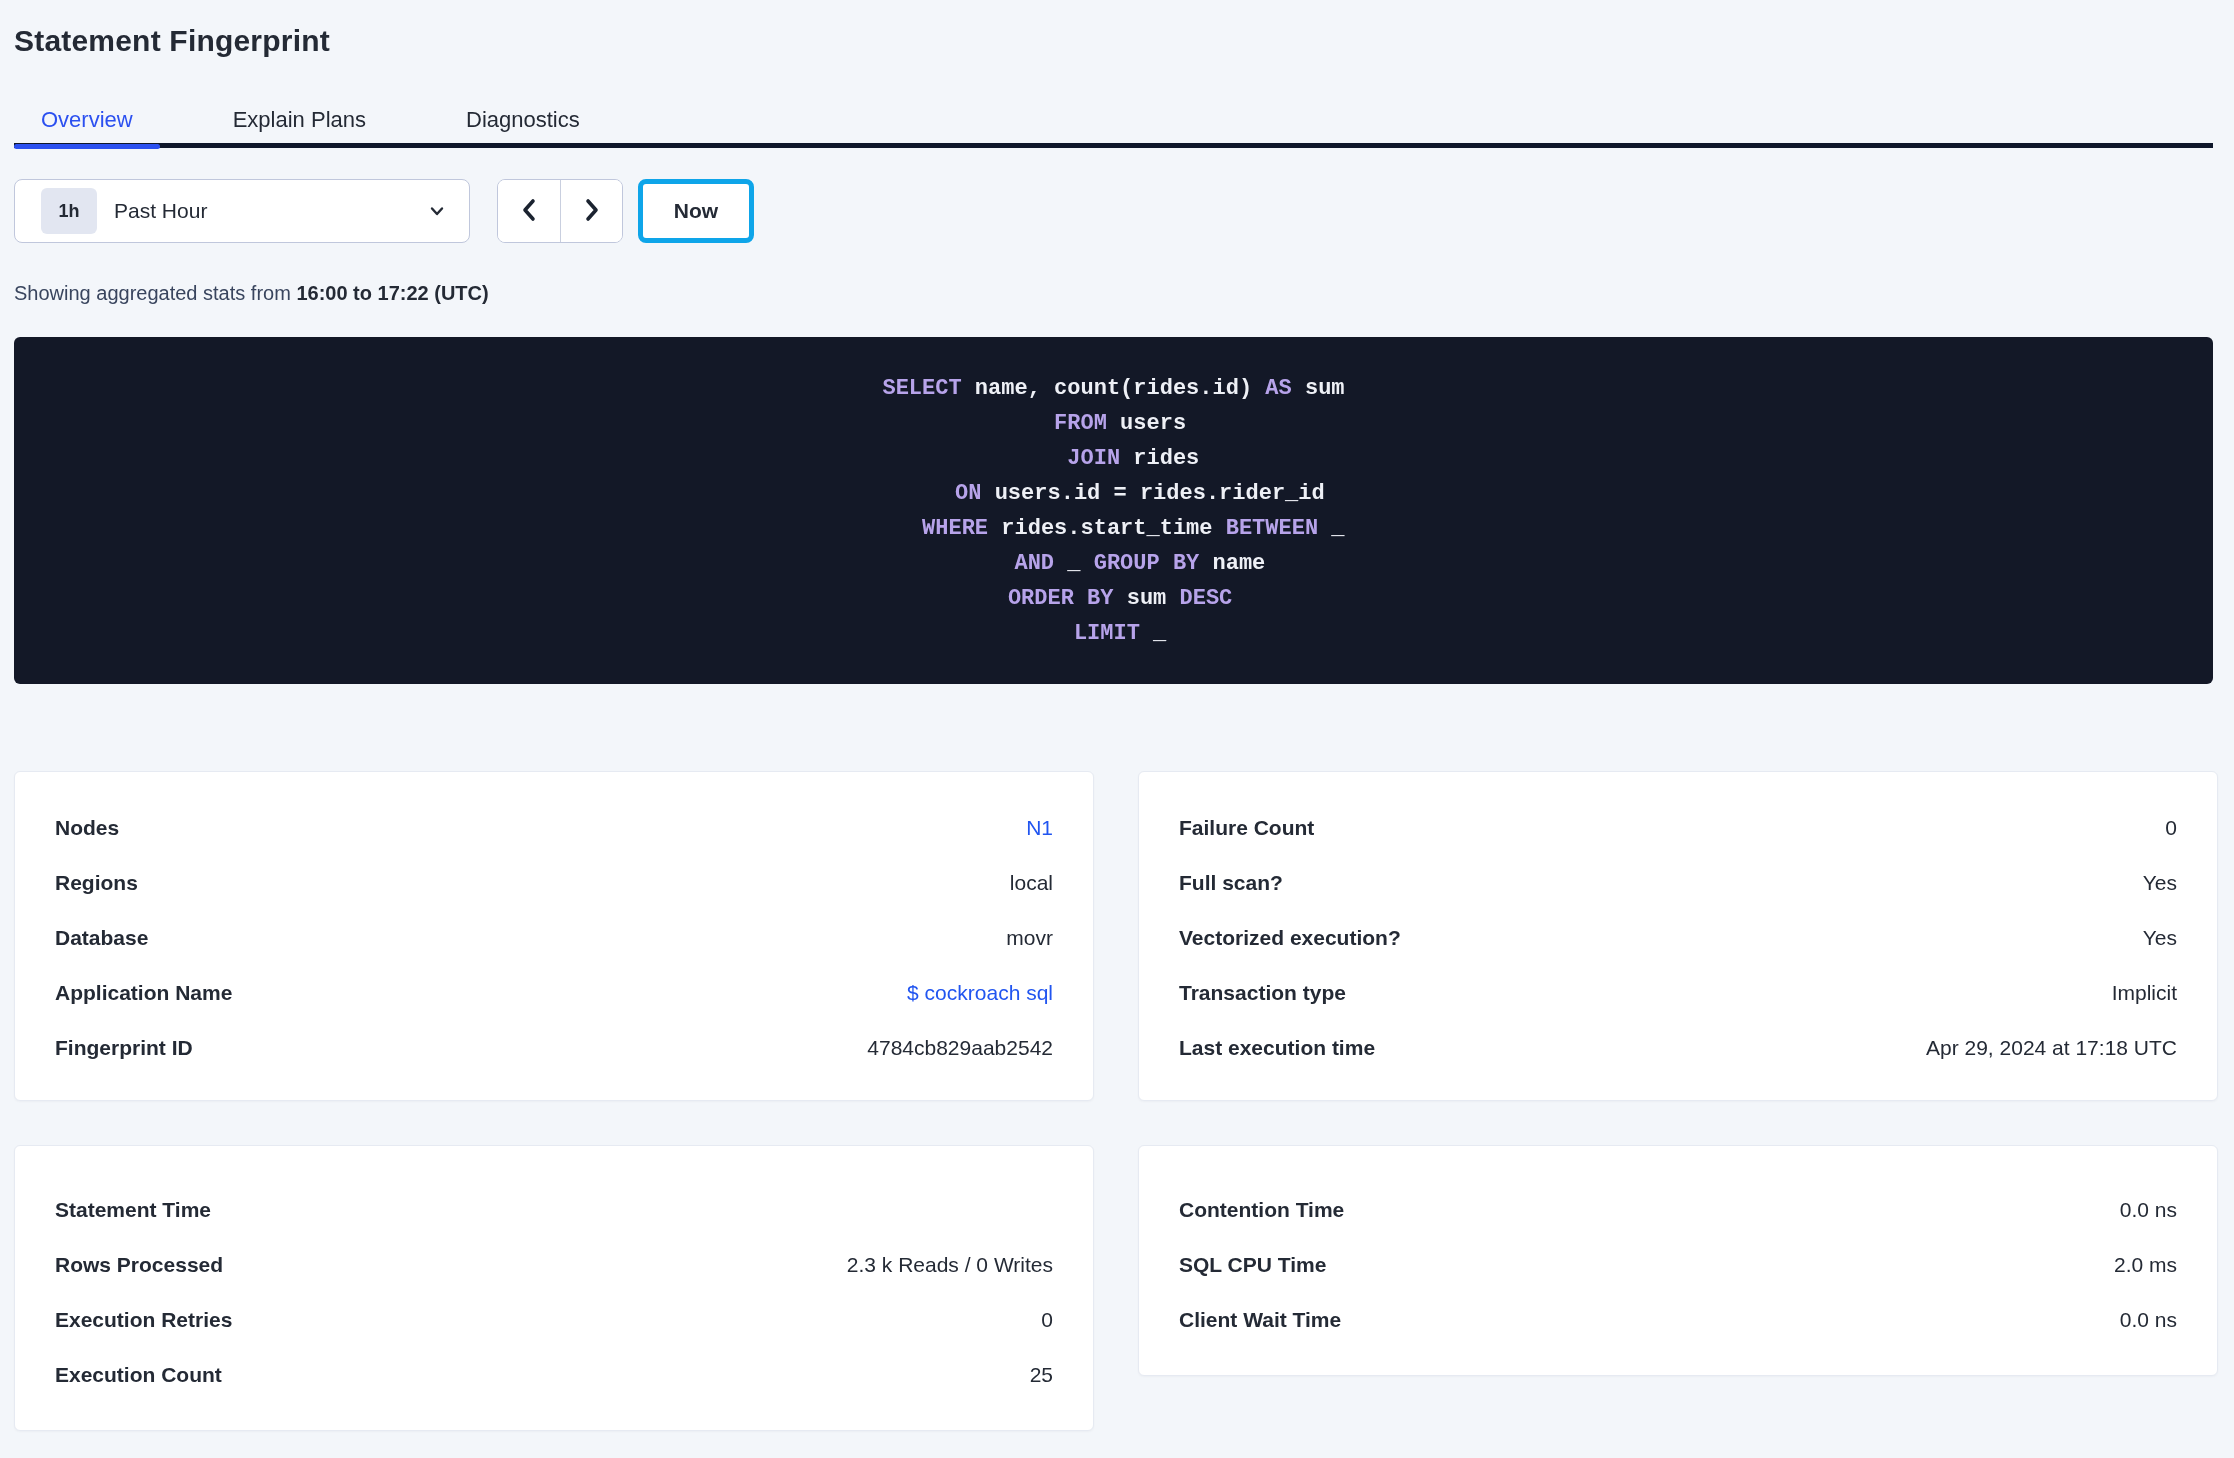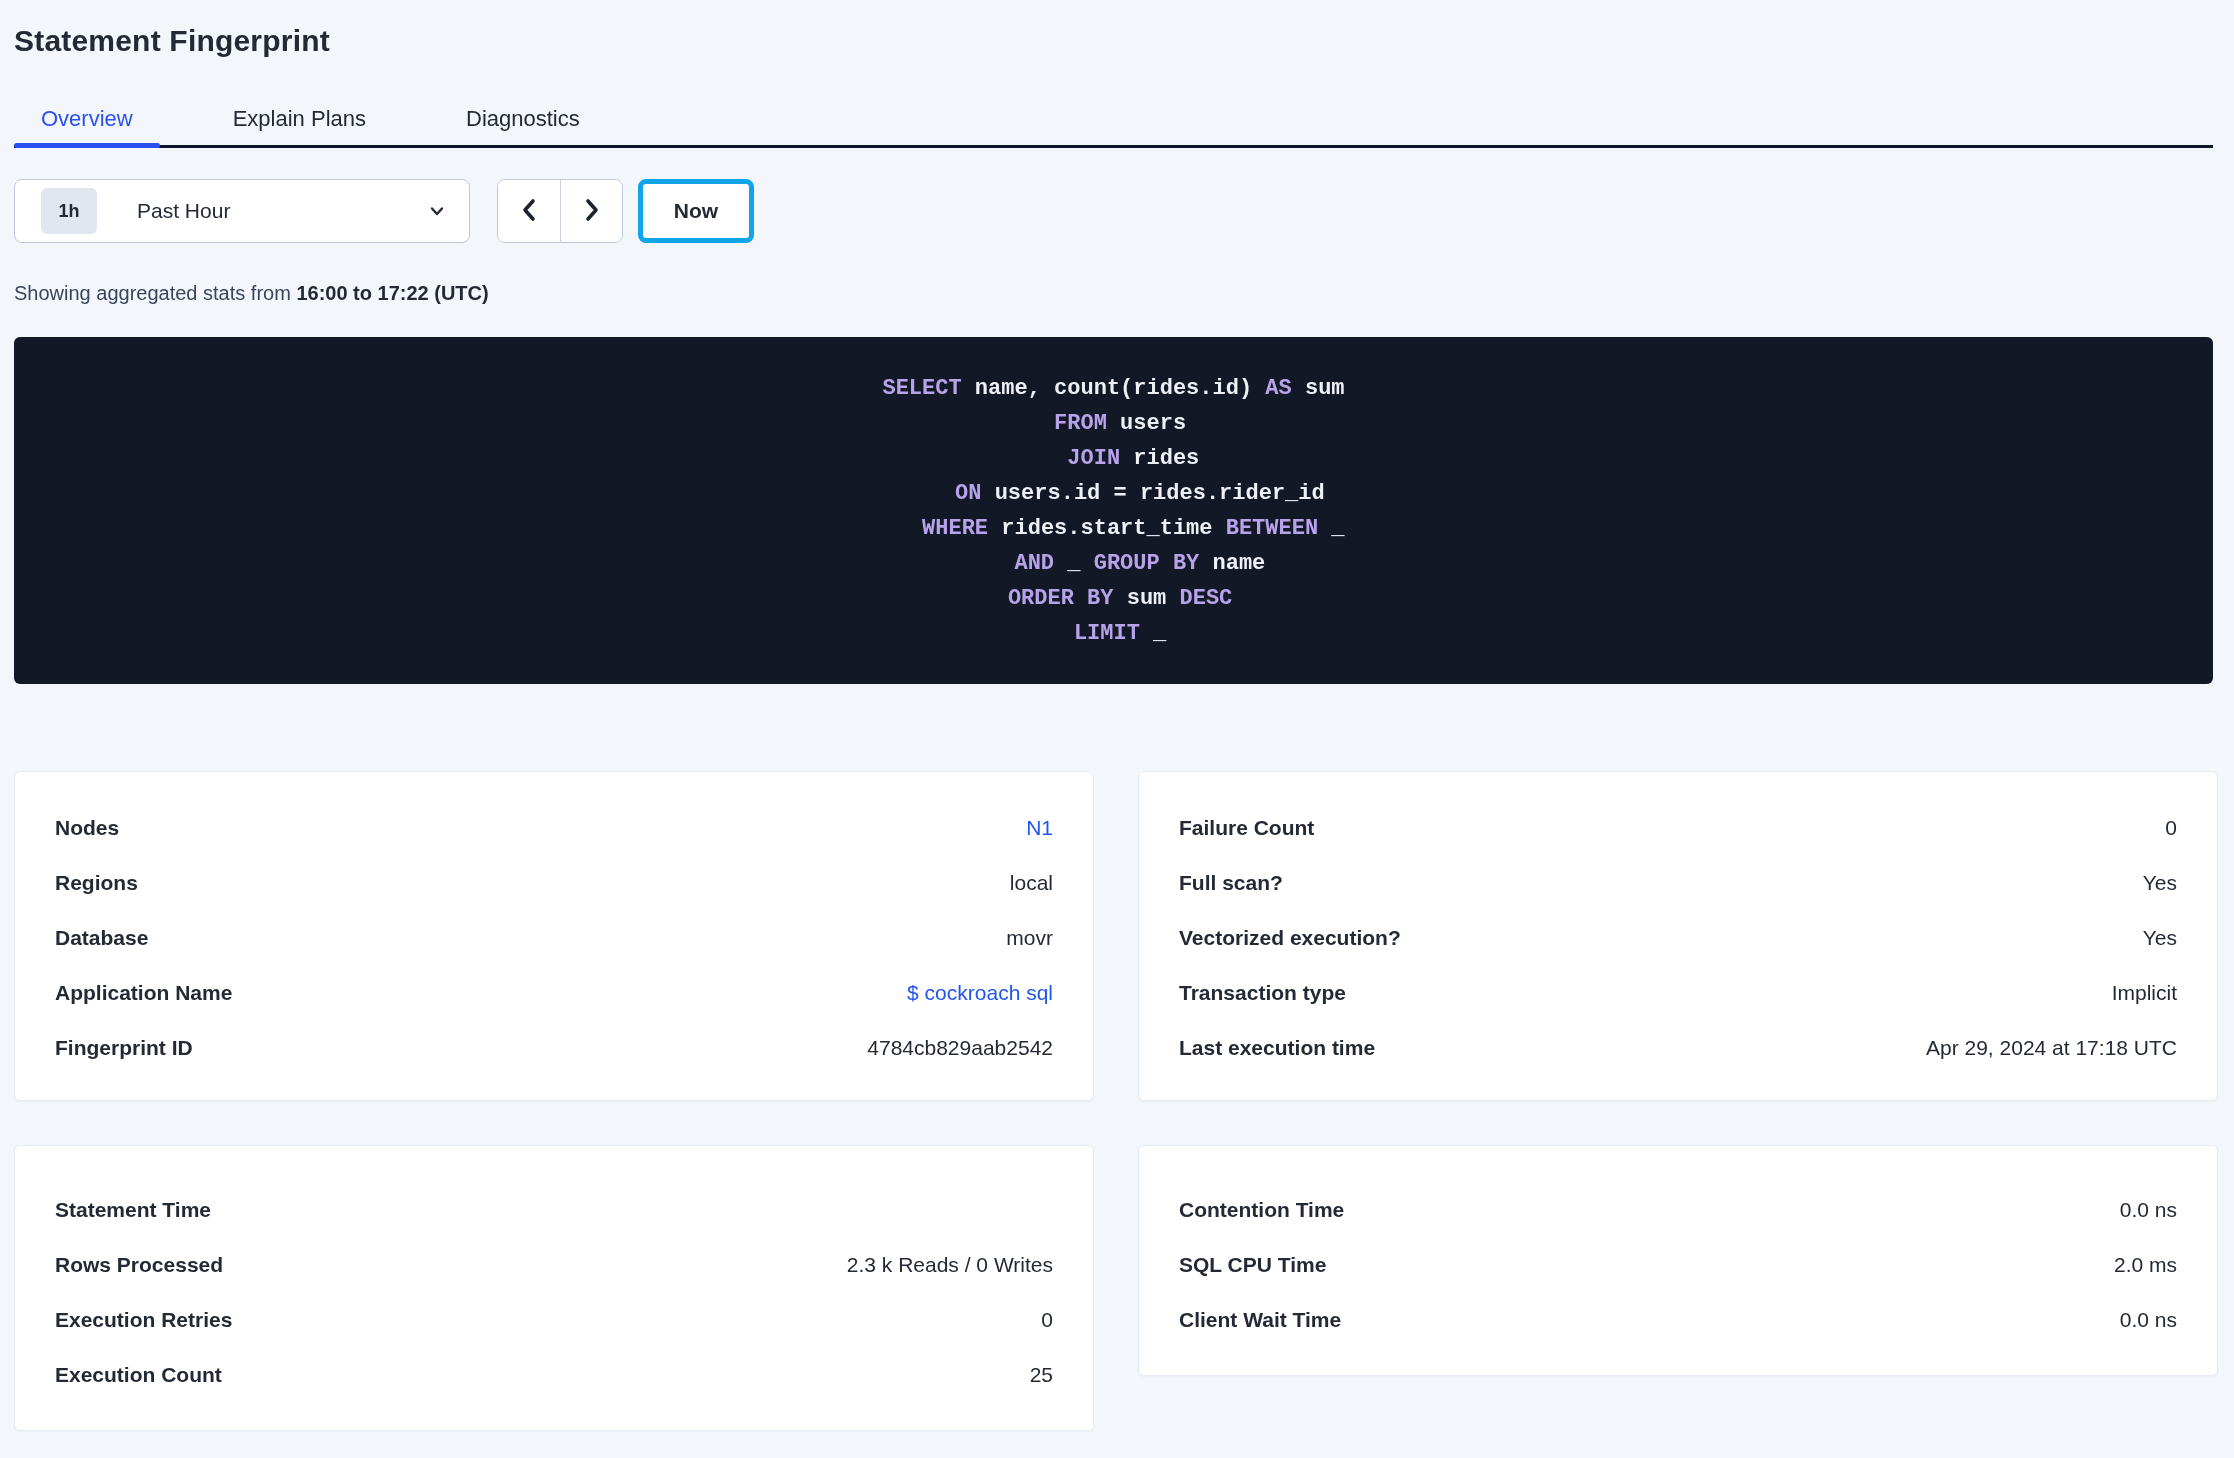--- a/index.html
+++ b/index.html
@@ -11,24 +11,24 @@
     overflow:hidden;
   }
   .page { padding:24px 21px 0 14px; }
 
   
   .page-title { font-size:30px; font-weight:700; color:#242a35; letter-spacing:.2px; }
 
   
   .tabbar {
     margin-top:34px;
-    border-bottom:3px solid #0f172a;
+    border-bottom:5px solid #0f172a;
     display:flex;
     height:56px;
-    align-items:center;
+    align-items:flex-start;
   }
   .tab {
     position:relative;
     height:56px;
     display:flex; align-items:center; justify-content:center;
     padding:0 27px;
     margin-right:46px;
     font-size:22px;
     color:#242a35;
     cursor:pointer;
@@ -45,21 +45,20 @@
   
   .controls { margin-top:31px; display:flex; align-items:center; }
   .time-picker {
     width:456px; height:64px;
     background:#fff;
     border:1px solid #c0c7dc;
     border-radius:8px;
     display:flex; align-items:center;
     padding:0 22px 0 26px;
     cursor:pointer;
-    gap:23px;
   }
   .time-badge {
     width:56px; height:46px;
     background:#e2e6f1;
     border-radius:6px;
     display:flex; align-items:center; justify-content:center;
     font-size:18px; font-weight:700; color:#242a35;
   }
   .time-label { margin-left:17px; font-size:21px; color:#242a35; flex:1; }
   .caret-down { display:flex; align-items:center; }

